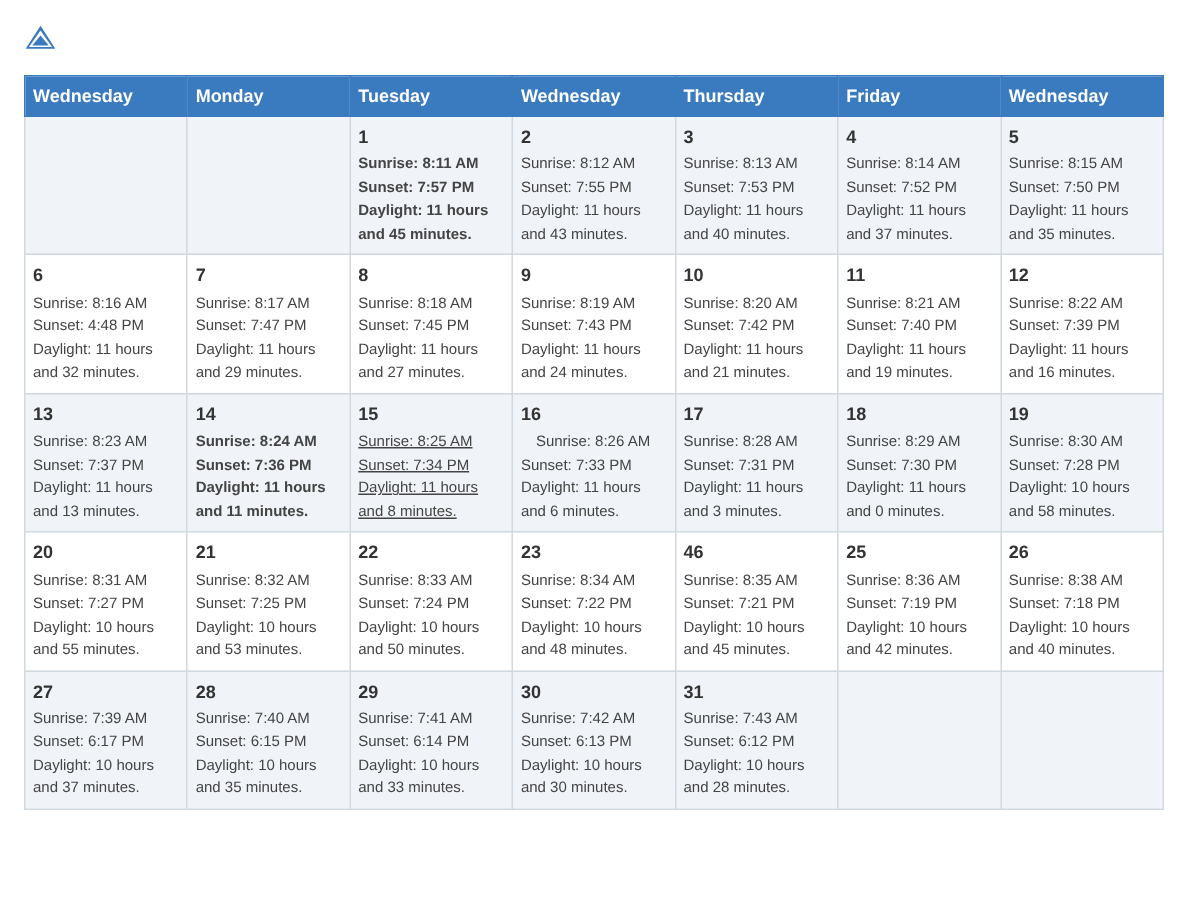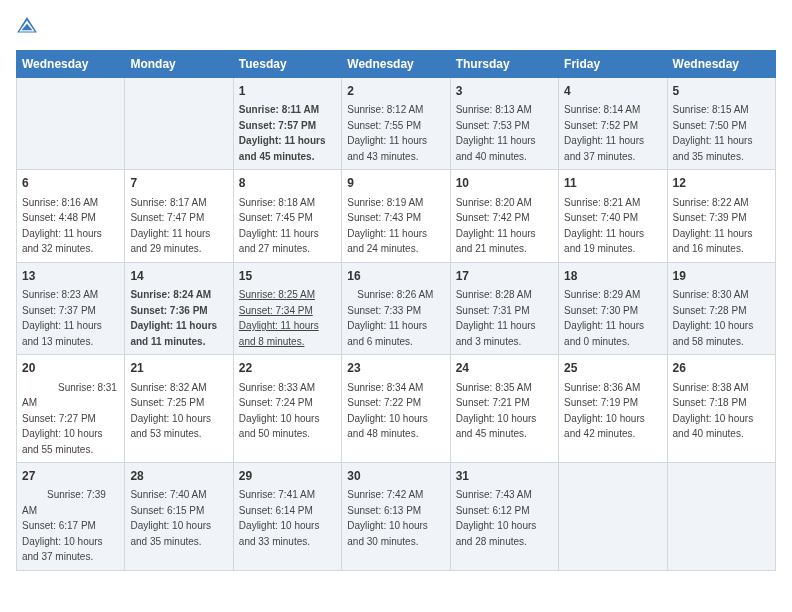--- a/index.html
+++ b/index.html
@@ -192,44 +192,44 @@
 Sunset: 7:31 PM
 Daylight: 11 hours and 3 minutes.</span></td>
         <td><span class="day-num">18</span><span class="day-detail" style="white-space: pre-line;">Sunrise: 8:29 AM
 Sunset: 7:30 PM
 Daylight: 11 hours and 0 minutes.</span></td>
         <td><span class="day-num">19</span><span class="day-detail" style="white-space: pre-line;">Sunrise: 8:30 AM
 Sunset: 7:28 PM
 Daylight: 10 hours and 58 minutes.</span></td>
       </tr>
       <tr>
-        <td><span class="day-num">20</span><span class="day-detail" style="white-space: pre-line; margin-left: 36px;">Sunrise: 8:31 AM
+        <td><span class="day-num">20</span><span class="day-detail" style="white-space: pre-line;">Sunrise: 8:31 AM
 Sunset: 7:27 PM
 Daylight: 10 hours and 55 minutes.</span></td>
         <td><span class="day-num">21</span><span class="day-detail" style="white-space: pre-line;">Sunrise: 8:32 AM
 Sunset: 7:25 PM
 Daylight: 10 hours and 53 minutes.</span></td>
         <td><span class="day-num">22</span><span class="day-detail" style="white-space: pre-line;">Sunrise: 8:33 AM
 Sunset: 7:24 PM
 Daylight: 10 hours and 50 minutes.</span></td>
         <td><span class="day-num">23</span><span class="day-detail" style="white-space: pre-line;">Sunrise: 8:34 AM
 Sunset: 7:22 PM
 Daylight: 10 hours and 48 minutes.</span></td>
-        <td><span class="day-num">24</span><span class="day-detail" style="white-space: pre-line; text-align: right;">Sunrise: 8:35 AM
+        <td><span class="day-num">46</span><span class="day-detail" style="white-space: pre-line; text-align: right;">Sunrise: 8:35 AM
 Sunset: 7:21 PM
 Daylight: 10 hours and 45 minutes.</span></td>
         <td><span class="day-num">25</span><span class="day-detail" style="white-space: pre-line;">Sunrise: 8:36 AM
 Sunset: 7:19 PM
 Daylight: 10 hours and 42 minutes.</span></td>
         <td><span class="day-num">26</span><span class="day-detail" style="white-space: pre-line;">Sunrise: 8:38 AM
 Sunset: 7:18 PM
 Daylight: 10 hours and 40 minutes.</span></td>
       </tr>
       <tr>
-        <td><span class="day-num">27</span><span class="day-detail" style="white-space: pre-line; margin-left: 25px;">Sunrise: 7:39 AM
+        <td><span class="day-num">27</span><span class="day-detail" style="white-space: pre-line;">Sunrise: 7:39 AM
 Sunset: 6:17 PM
 Daylight: 10 hours and 37 minutes.</span></td>
         <td><span class="day-num">28</span><span class="day-detail" style="white-space: pre-line;">Sunrise: 7:40 AM
 Sunset: 6:15 PM
 Daylight: 10 hours and 35 minutes.</span></td>
         <td><span class="day-num">29</span><span class="day-detail" style="white-space: pre-line;">Sunrise: 7:41 AM
 Sunset: 6:14 PM
 Daylight: 10 hours and 33 minutes.</span></td>
         <td><span class="day-num">30</span><span class="day-detail" style="white-space: pre-line;">Sunrise: 7:42 AM
 Sunset: 6:13 PM

